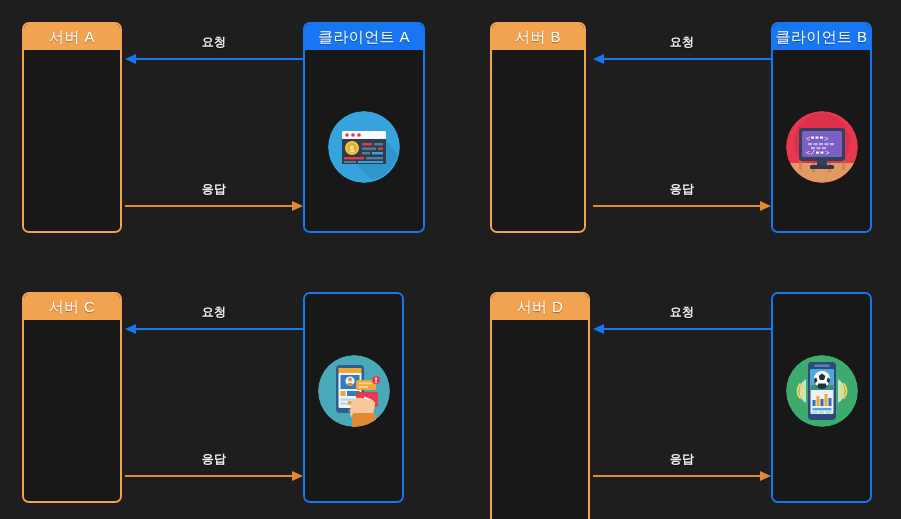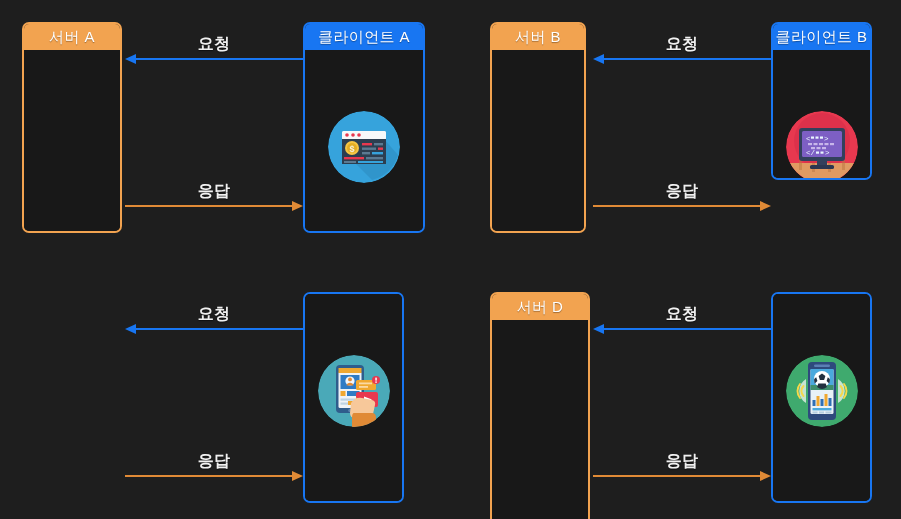--- a/index.html
+++ b/index.html
@@ -72,21 +72,21 @@
     top: -4px;
     border-top: 5px solid transparent;
     border-bottom: 5px solid transparent;
   }
   .arrow-head.left  { border-right: 11px solid #1876f2; left: 0; }
   .arrow-head.right { border-left: 11px solid #e08a36; right: 0; }
 
   .arrow-label {
     position: absolute;
     color: #f0f0f0;
-    font-size: 16px;
+    font-size: 12px;
     font-weight: bold;
     letter-spacing: .3px;
     white-space: nowrap;
     transform: translateX(-50%);
     text-shadow: 0 1px 1px rgba(0,0,0,.5);
   }
 
   
   .illus {
     position: absolute;
@@ -153,21 +153,21 @@
     </div>
   </div>
 
   <div class="cell" style="left:468px;top:0;width:433px;height:260px;">
 
     <div class="node server" style="left:22px;top:22px;width:96px;height:211px;">
       <div class="node-header">서버 B</div>
       <div class="node-body"></div>
     </div>
 
-    <div class="node client" style="left:303px;top:22px;width:101px;height:158px;">
+    <div class="node client" style="left:303px;top:22px;width:101px;height:211px;">
       <div class="node-header">클라이언트 B</div>
       <div class="node-body">
         <div class="illus" style="top:61px;">
           <svg viewBox="0 0 72 72" width="72" height="72">
             <circle cx="36" cy="36" r="36" fill="#e8384f"></circle>
             <circle cx="36" cy="30" r="28" fill="#d12a46" opacity=".45"></circle>
             <path d="M4 52 A36 36 0 0 0 68 52 Z" fill="#e8a36b"></path>
             <path d="M4 52 A36 36 0 0 0 68 52 Z" fill="#d18a52" opacity=".35"></path>
             <rect x="13" y="49" width="3" height="10" fill="#b9743f" opacity=".5"></rect>
             <rect x="26" y="52" width="3" height="9" fill="#b9743f" opacity=".5"></rect>
@@ -207,20 +207,24 @@
 
     <div class="arrow" style="left:125px;top:205px;width:178px;">
       <div class="arrow-line res" style="left:0;right:9px;"></div>
       <div class="arrow-head right"></div>
       <div class="arrow-label" style="left:89px;top:-24px;">응답</div>
     </div>
   </div>
 
   <div class="cell" style="left:0;top:270px;width:450px;height:249px;">
 
+    <div class="node server" style="left:22px;top:22px;width:100px;height:211px;">
+      <div class="node-header">서버 C</div>
+      <div class="node-body"></div>
+    </div>
 
     <div class="node client" style="left:303px;top:22px;width:101px;height:211px;">
       <div class="node-body">
         <div class="illus" style="top:61px;">
           <svg viewBox="0 0 72 72" width="72" height="72">
             <circle cx="36" cy="36" r="36" fill="#4aa9b8"></circle>
             <rect x="18" y="10" width="28" height="48" rx="4" fill="#2f5d8c"></rect>
             <rect x="20.5" y="17" width="23" height="36" rx="1.5" fill="#eef3f7"></rect>
             <rect x="20.5" y="13" width="23" height="5" fill="#f0a830"></rect>
             <circle cx="32" cy="55.5" r="1.8" fill="#5b84ad"></circle>

